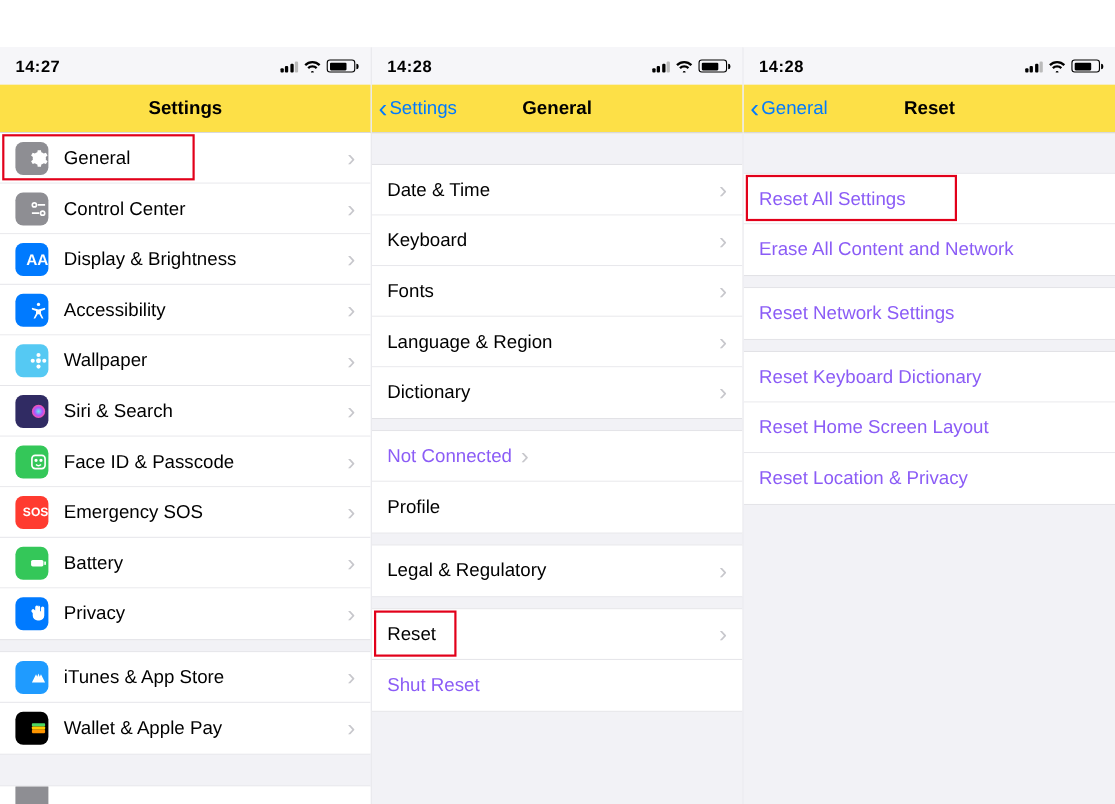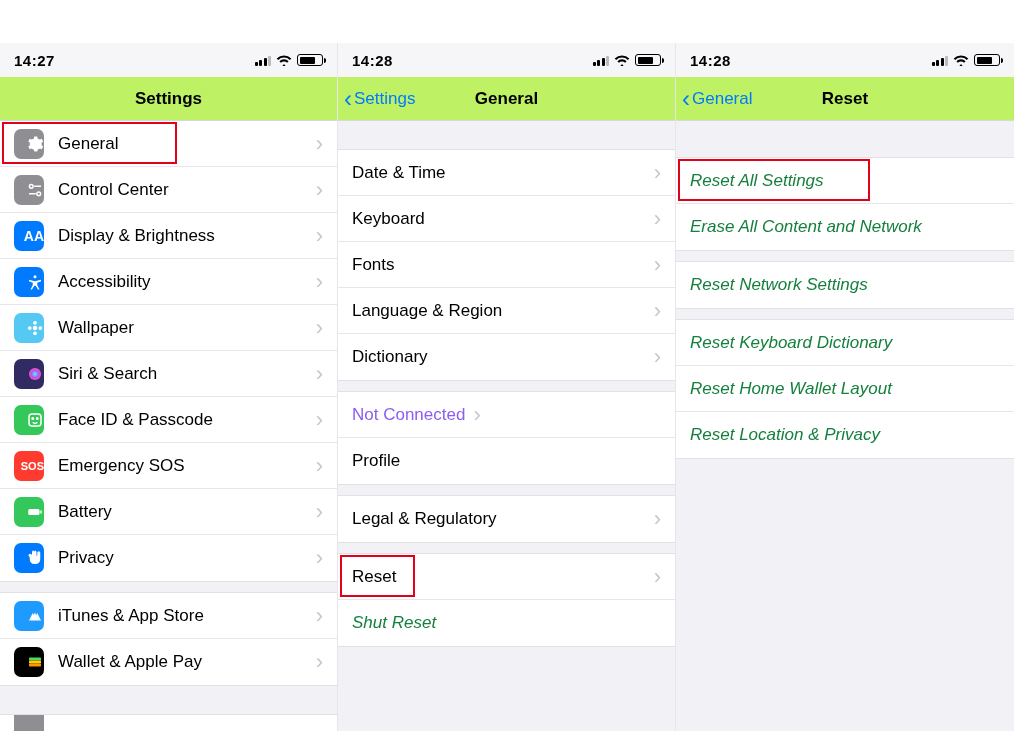--- a/index.html
+++ b/index.html
@@ -17,38 +17,38 @@
   .bars span:nth-child(1){ height: 4px; }
   .bars span:nth-child(2){ height: 6px; }
   .bars span:nth-child(3){ height: 8px; }
   .bars span:nth-child(4){ height: 10px; background: #bbb; }
   .wifi-icn svg { display: block; }
   .batt { width: 26px; height: 12px; border: 1.5px solid #000; border-radius: 3px; position: relative; }
   .batt::after { content:""; position:absolute; right:-4px; top:3px; width:2.5px; height:5px; background:#000; border-radius: 0 2px 2px 0; }
   .batt .fill { position:absolute; left:1.5px; top:1.5px; bottom:1.5px; width: 65%; background:#000; border-radius:1px; }
 
   
-  .nav { height: 44px; display:flex; align-items:center; justify-content:center; position: relative; background:#bef264; border-bottom:1px solid #d8d8dc; }
+  .nav { height: 44px; display:flex; align-items:center; justify-content:center; position: relative; background:#fde047; border-bottom:1px solid #d8d8dc; }
   .nav .title { font-size: 17px; font-weight: 600; }
   .nav .back { position:absolute; left:6px; top:0; bottom:0; display:flex; align-items:center; color:#007aff; font-size:17px; gap:2px; cursor:pointer; }
   .nav .back .chev { font-size: 24px; line-height: 1; font-weight: 400; }
 
   
   .scroll { flex: 1; overflow: hidden; background:#f2f2f6; }
 
   
   .group { margin-top: 10px; background:#fff; border-top:1px solid #e2e2e6; border-bottom:1px solid #e2e2e6; }
   .group.tight-top { margin-top: 0; border-top:none; }
   .row { min-height: 46px; display:flex; align-items:center; padding: 0 14px; border-bottom: 0.5px solid #e6e6ea; font-size:17px; color:#000; cursor:pointer; position:relative; background:#fff; }
   .row:last-child { border-bottom: none; }
   .row .icon-box { width:30px; height:30px; border-radius:7px; margin-right:14px; display:flex; align-items:center; justify-content:flex-end; flex:0 0 auto; }
   .row .label { flex:1; }
   .row .detail { color:#8b5cf6; font-size:17px; margin-right: 6px; }
   .row .chevron { color:#c7c7cc; font-size:22px; margin-left:2px; line-height:1; }
-  .row.blue { color:#15803d;font-style:italic; }
+  .row.blue { color:#8b5cf6; }
 
   
   .hl { position:absolute; border:2px solid #e2001a; pointer-events:none; }
 
   
   .home-ind { position:absolute; bottom:6px; left:50%; transform:translateX(-50%); width:140px; height:5px; background:#000; border-radius:3px; }
 
   
   .icon-box svg { width:18px; height:18px; }
   .glyph { color:#fff; font-weight:700; font-size:14px; }
@@ -340,21 +340,21 @@
         <div class="group">
           <div class="row blue no-chevron">
             <span class="label">Reset Network Settings</span>
           </div>
         </div>
         <div class="group">
           <div class="row blue no-chevron">
             <span class="label">Reset Keyboard Dictionary</span>
           </div>
           <div class="row blue no-chevron">
-            <span class="label">Reset Home Wallet Layout</span>
+            <span class="label">Reset Home Screen Layout</span>
           </div>
           <div class="row blue no-chevron">
             <span class="label">Reset Location &amp; Privacy</span>
           </div>
         </div>
       </div>
     <div class="home-ind"></div>
   </div>
 
 </div>

